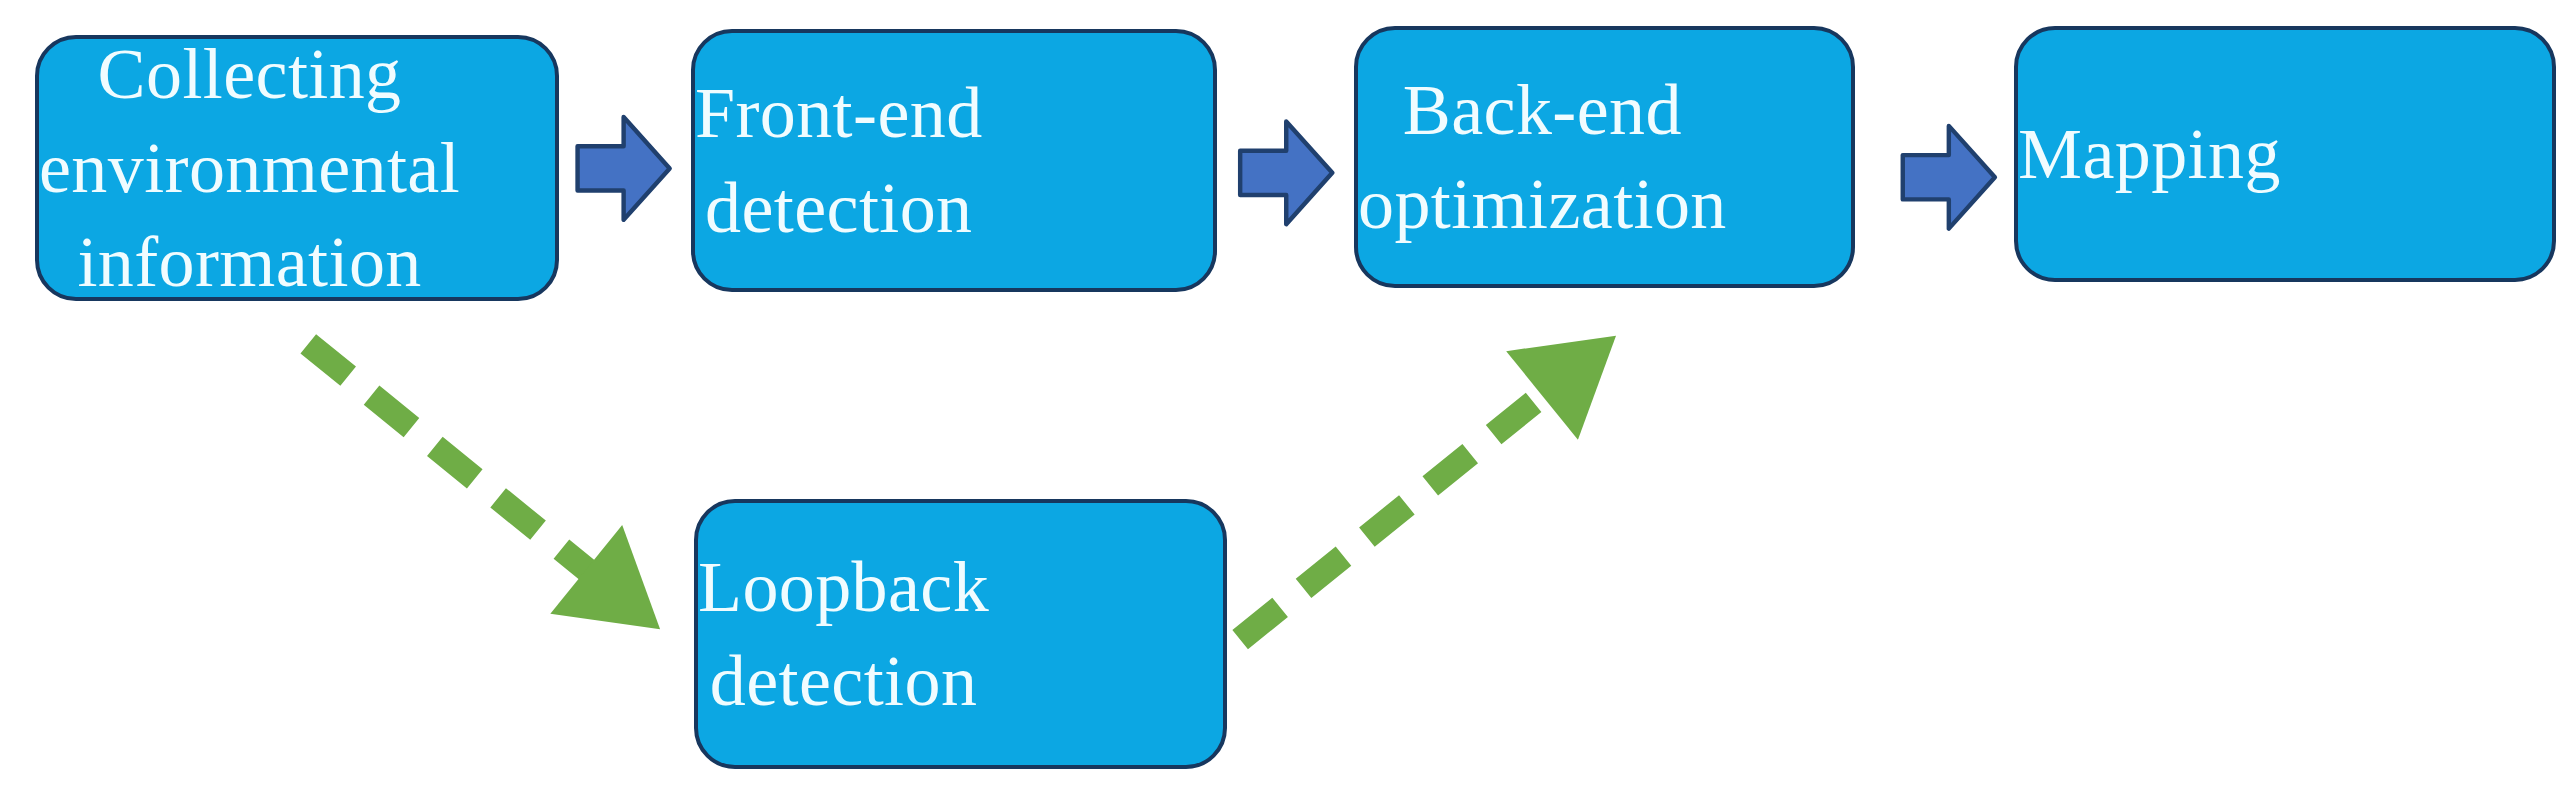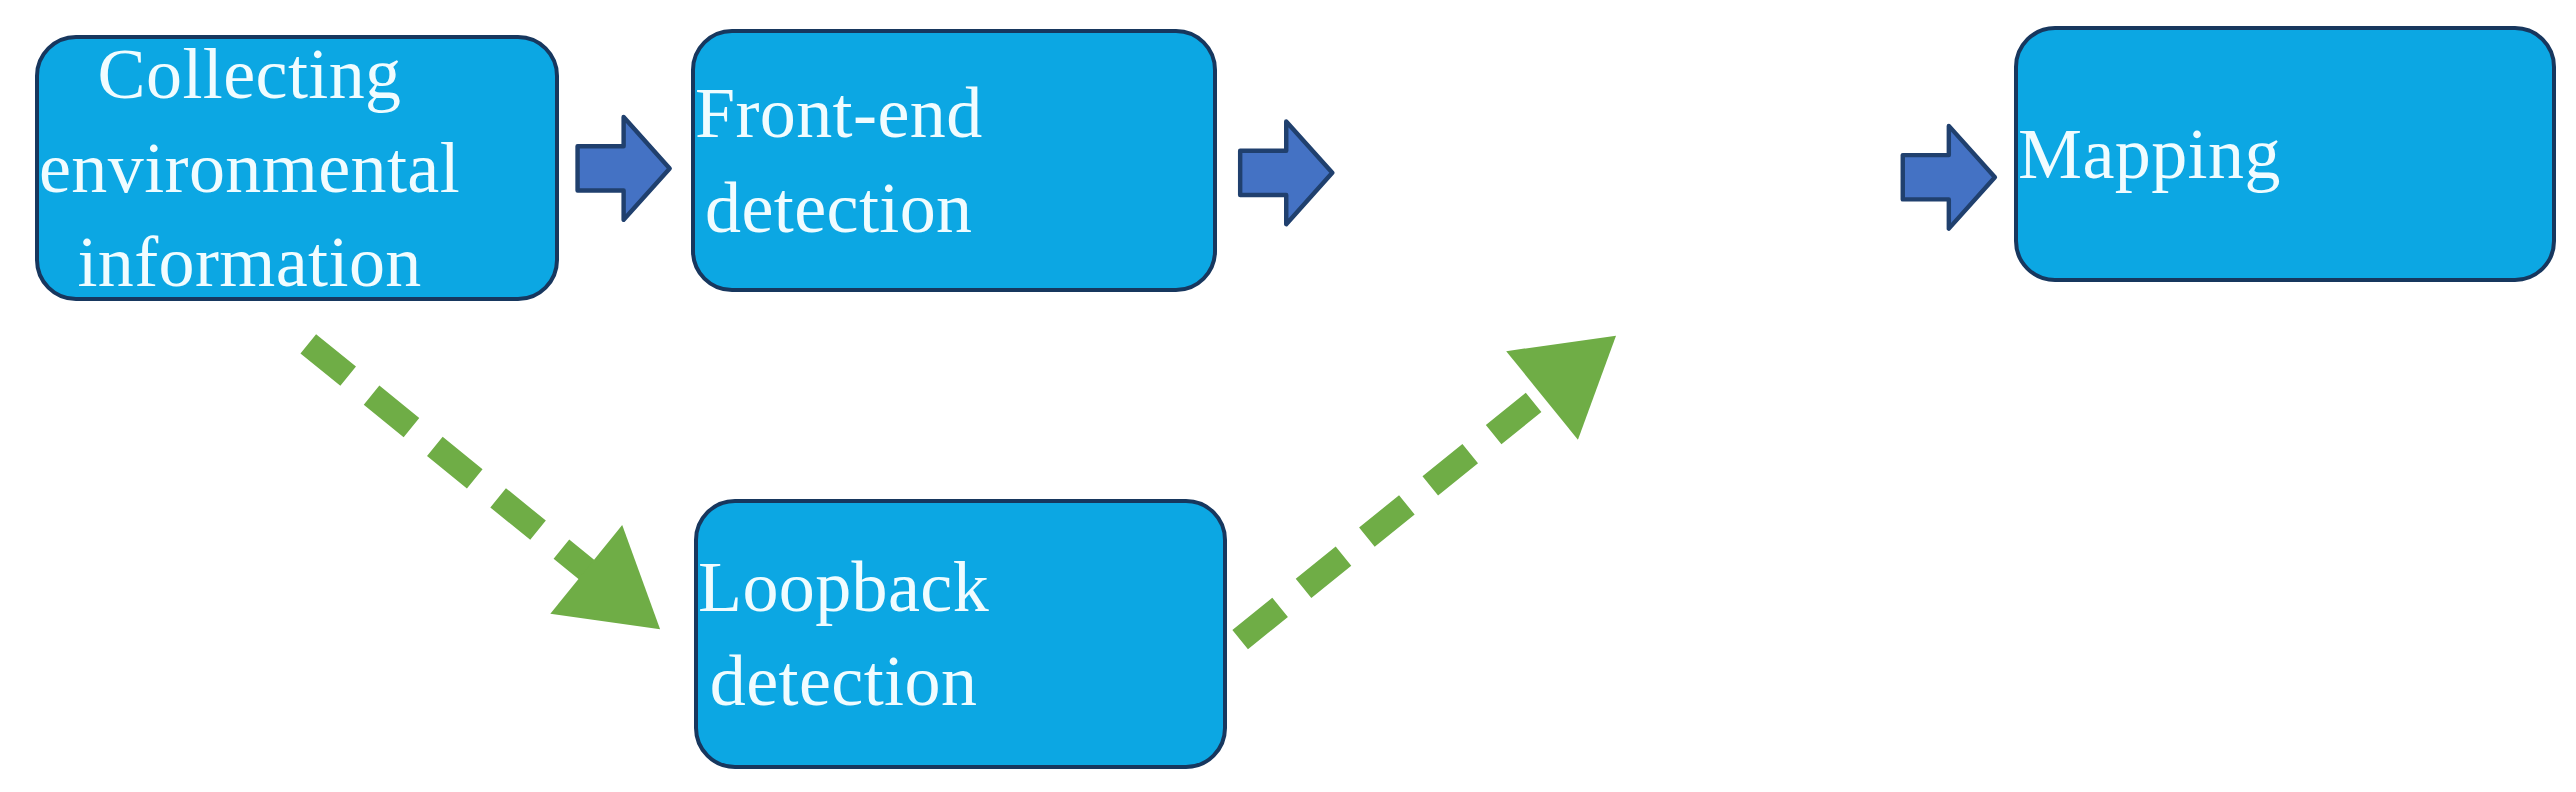--- a/index.html
+++ b/index.html
@@ -78,20 +78,24 @@
     <span>Collecting
 environmental
 information</span>
   </div>
 
   <div class="node" id="node-frontend">
     <span>Front-end
 detection</span>
   </div>
 
+  <div class="node" id="node-backend">
+    <span>Back-end
+optimization</span>
+  </div>
 
   <div class="node" id="node-mapping">
     <span>Mapping</span>
   </div>
 
   <div class="node" id="node-loopback">
     <span>Loopback
 detection</span>
   </div>
 

